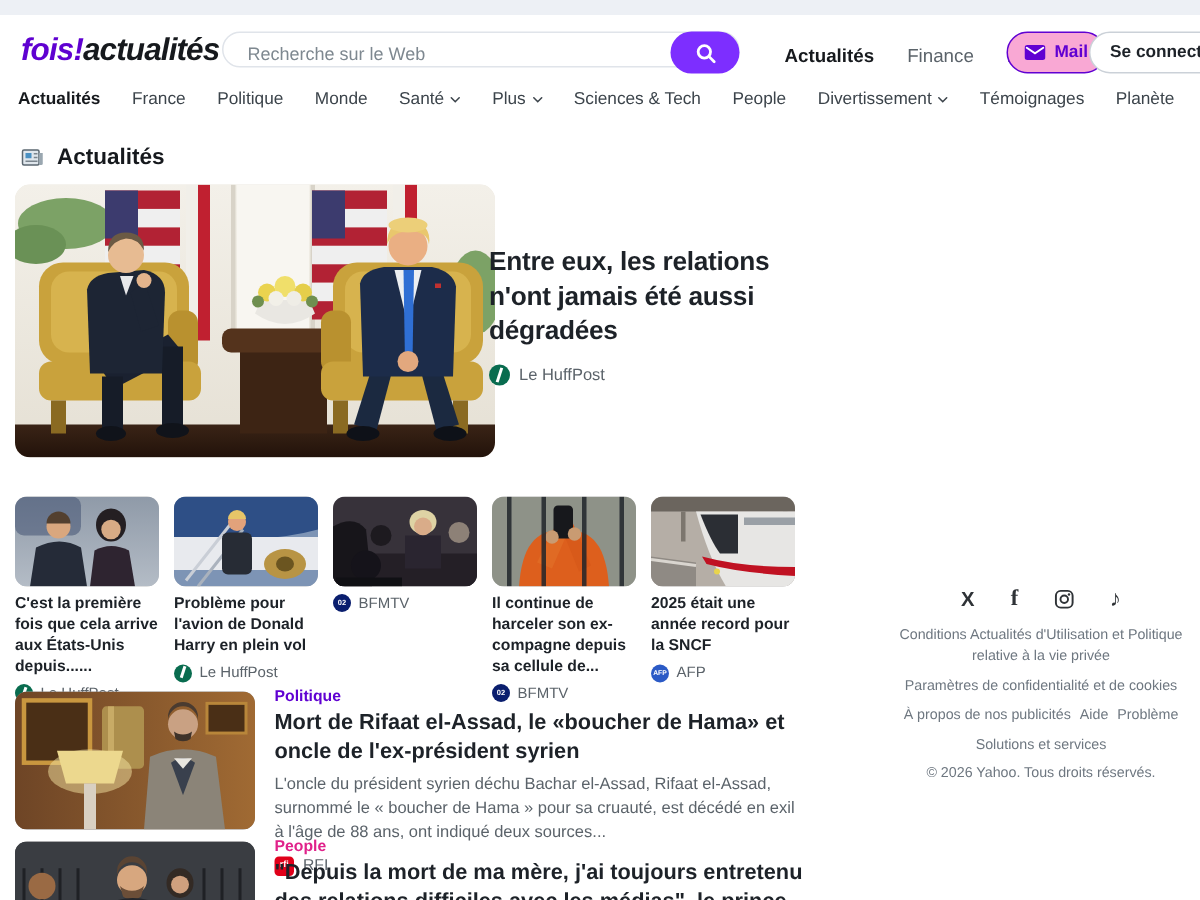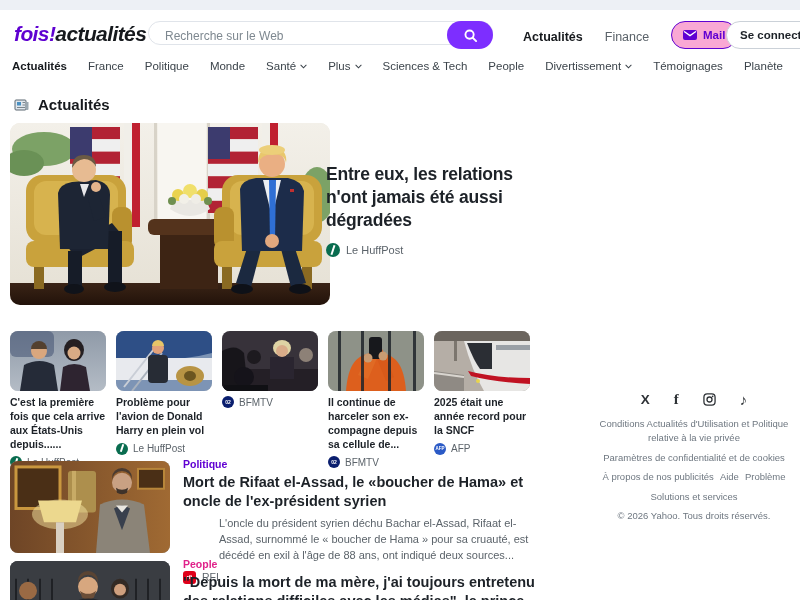--- a/index.html
+++ b/index.html
@@ -52,21 +52,21 @@
   .thumb svg{display:block;}
   #thumbA{top:461px;}
   #thumbB{top:561px;}
   .atxt{position:absolute;left:183px;width:352px;}
   #atxtA{top:458px;}
   #atxtB{top:558px;}
   .cat{font-size:10.5px;font-weight:bold;cursor:pointer;}
   .cat.politique{color:#6001d2;}
   .cat.people{color:#e0218a;}
   .atitle{font-size:14.5px;font-weight:bold;line-height:1.3;color:#1d2228;margin-top:3px;cursor:pointer;}
-  .asum{font-size:11px;color:#5b636a;line-height:1.45;margin-top:5px;margin-left:36px;}
+  .asum{font-size:11px;color:#5b636a;line-height:1.45;margin-top:5px;}
   .atxt .srcrow{margin-top:7px;font-size:10.5px;}
 
   .footer{position:absolute;left:588px;top:392px;width:212px;text-align:center;color:#6e7780;}
   .social{display:flex;justify-content:center;gap:24px;align-items:center;color:#2f3337;margin-bottom:10px;}
   .social .ic{font-size:13.5px;font-weight:bold;cursor:pointer;line-height:1;display:flex;align-items:center;}
   .flink{font-size:9.5px;line-height:1.45;margin-top:6px;cursor:pointer;}
   .flinkline{font-size:9.5px;line-height:1.45;margin-top:6px;}
   .flinkline span{cursor:pointer;margin:14px 3px;}
   .copy{font-size:9.5px;margin-top:6px;}
 </style>

